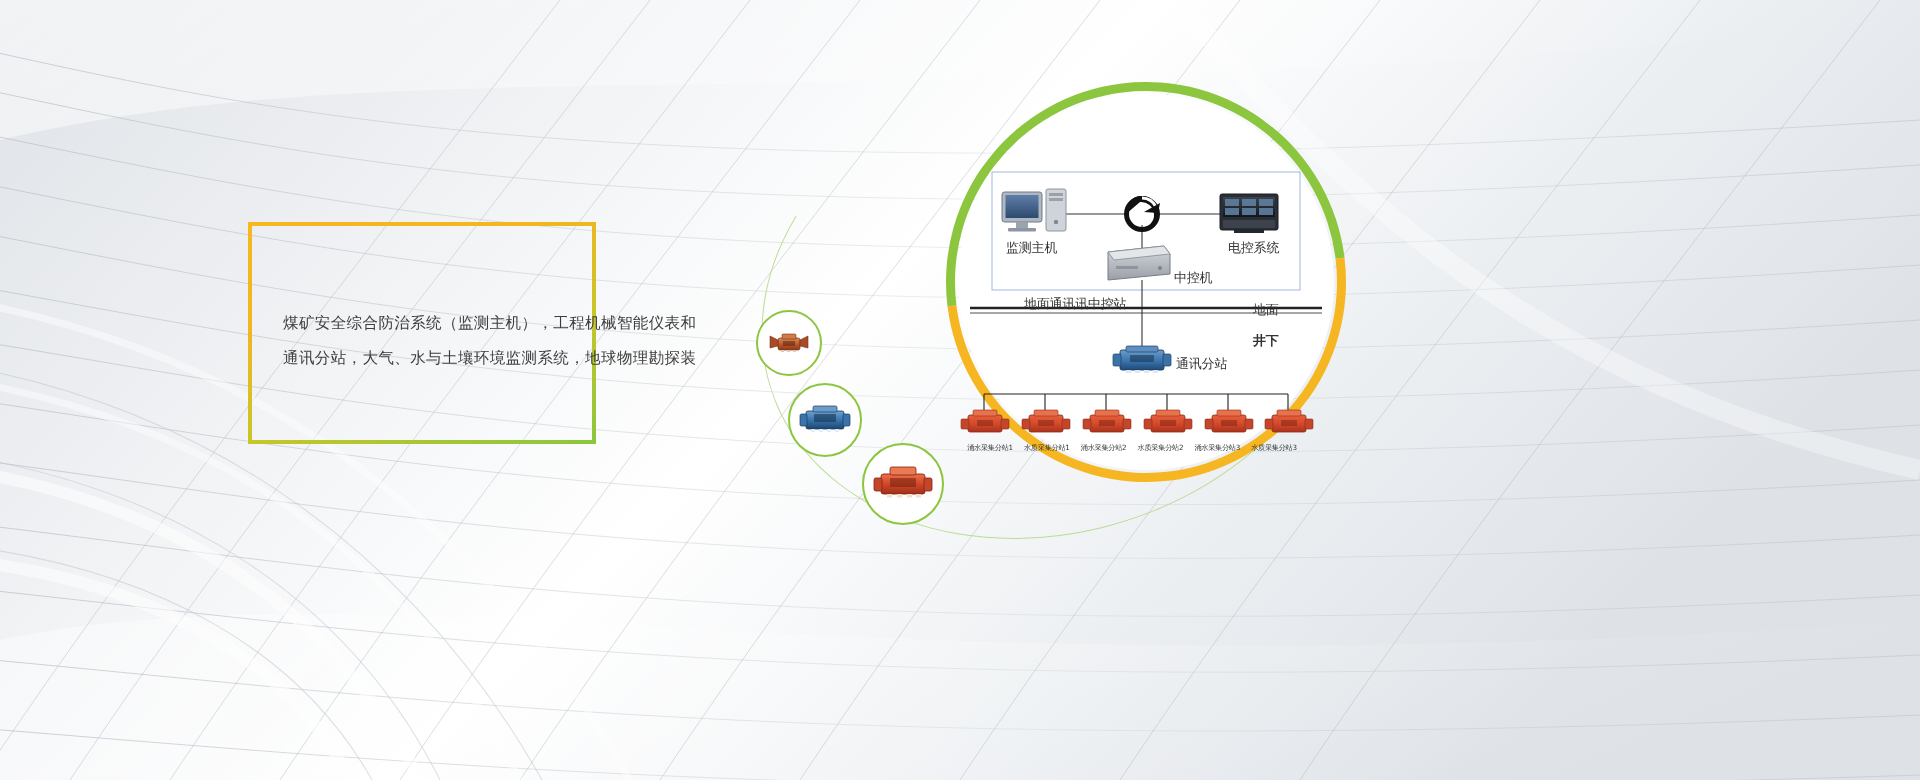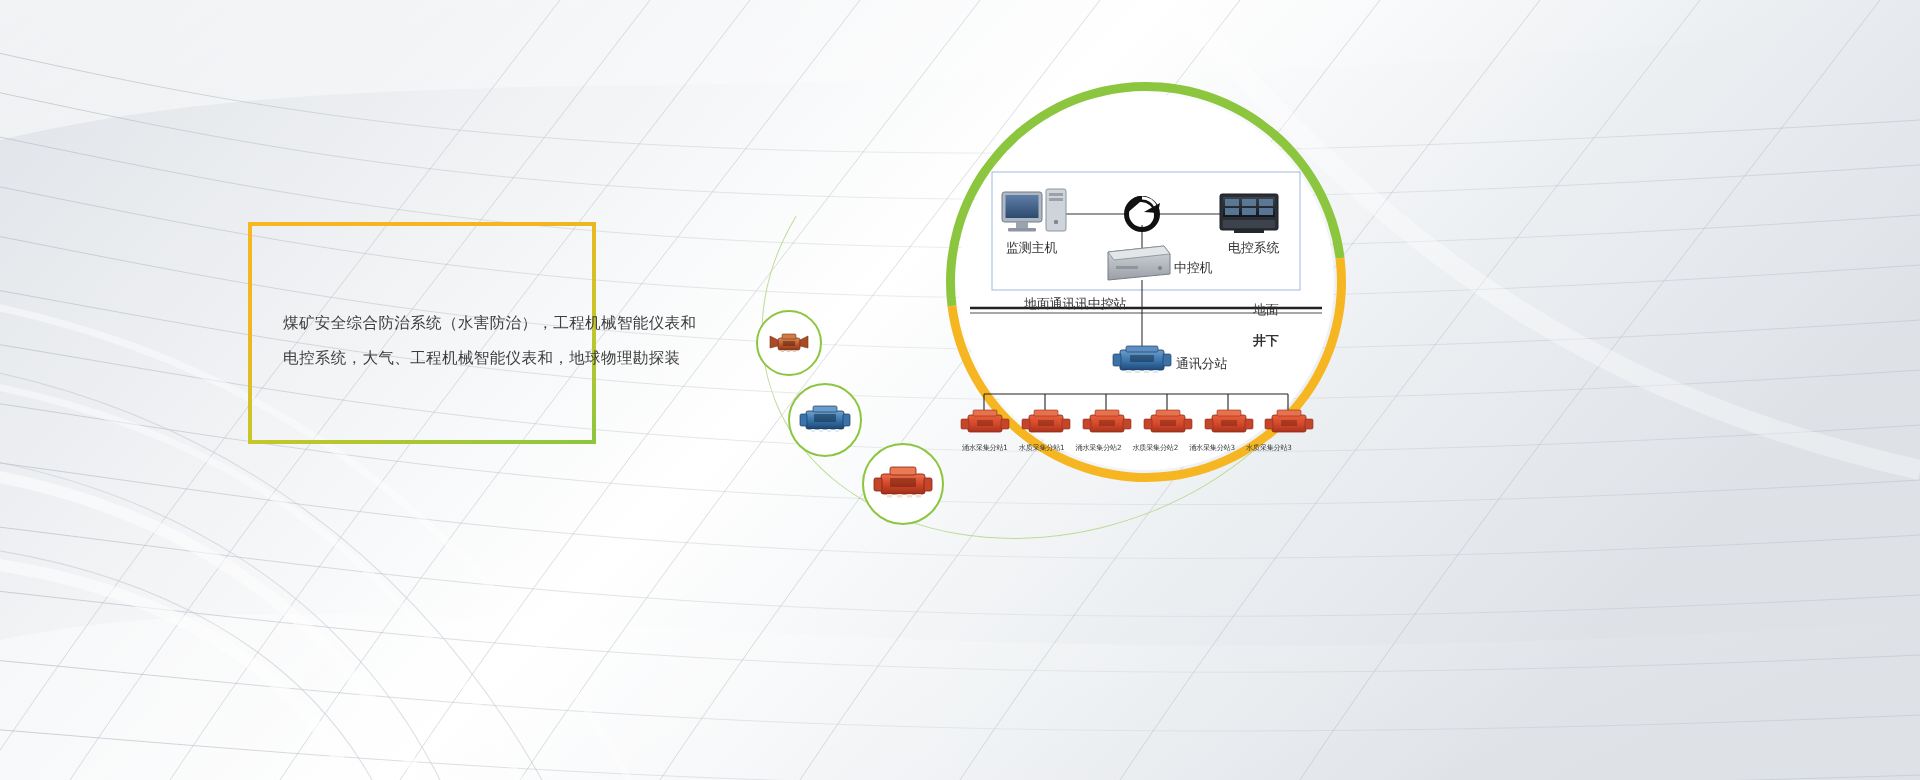--- a/index.html
+++ b/index.html
@@ -115,20 +115,21 @@
     position: absolute;
     left: 962px; top: 443px;
     width: 340px;
     display: flex;
     justify-content: space-between;
   }
   #station-labels .st-label {
     font-size: 7.2px;
     color: #333;
     white-space: nowrap;
+    text-align: center;
     width: 56px;
     letter-spacing: -0.3px;
   }
 </style>
 </head>
 <body>
 
 <div id="stage">
 
   <svg id="bg-swoosh" viewBox="0 0 1920 780" preserveAspectRatio="none">
@@ -202,22 +203,22 @@
 
     <g fill="none" stroke="#ffffff" stroke-width="20" opacity=".35">
       <path d="M1150,-30 C1330,180 1520,380 1920,470"></path>
     </g>
   </svg>
 
   <div id="text-panel"></div>
 
 
   <div id="body-copy">
-    <span class="line">煤矿安全综合防治系统（水害防治），工程机械智能仪表和</span>
-    <span class="line">电控系统，大气、工程机械智能仪表和，地球物理勘探装</span>
+    <span class="line">煤矿安全综合防治系统（监测主机），工程机械智能仪表和</span>
+    <span class="line">通讯分站，大气、水与土壤环境监测系统，地球物理勘探装</span>
   </div>
 
   <div class="ring" id="ring-thin-arc"></div>
   <div class="ring" id="ring-green-outer"></div>
   <div class="ring" id="ring-yellow-outer"></div>
   <div class="ring" id="ring-white-disc"></div>
 
   <div id="diagram">
     <svg width="376" height="376" viewBox="0 0 376 376">
       <defs>
@@ -363,21 +364,21 @@
           <rect x="7" y="0" width="24" height="6" rx="1.3" fill="#e8724d" stroke="#8e2b17" stroke-width=".6"></rect>
           <rect x="-5" y="9" width="8" height="10" rx="1.3" fill="#c4452a" stroke="#8e2b17" stroke-width=".6"></rect>
           <rect x="35" y="9" width="8" height="10" rx="1.3" fill="#c4452a" stroke="#8e2b17" stroke-width=".6"></rect>
           <rect x="11" y="10" width="16" height="6" fill="#7c2413" opacity=".5"></rect>
         </g>
       </g>
     </svg>
 
     <span class="dlabel" style="left:48px;  top:145px;">监测主机</span>
     <span class="dlabel" style="left:270px; top:145px;">电控系统</span>
-    <span class="dlabel" style="left:216px; top:165px;text-align:center;">中控机</span>
+    <span class="dlabel" style="left:216px; top:175px;text-align:center;">中控机</span>
     <span class="dlabel" style="left:66px;  top:201px;">地面通讯讯中控站</span>
     <span class="dlabel" style="left:295px; top:207px;">地面</span>
     <span class="dlabel" style="left:295px; top:238px;font-weight:bold;">井下</span>
     <span class="dlabel" style="left:218px; top:261px;">通讯分站</span>
   </div>
 
   <div id="station-labels">
     <span class="st-label">涌水采集分站1</span>
     <span class="st-label">水质采集分站1</span>
     <span class="st-label">涌水采集分站2</span>

